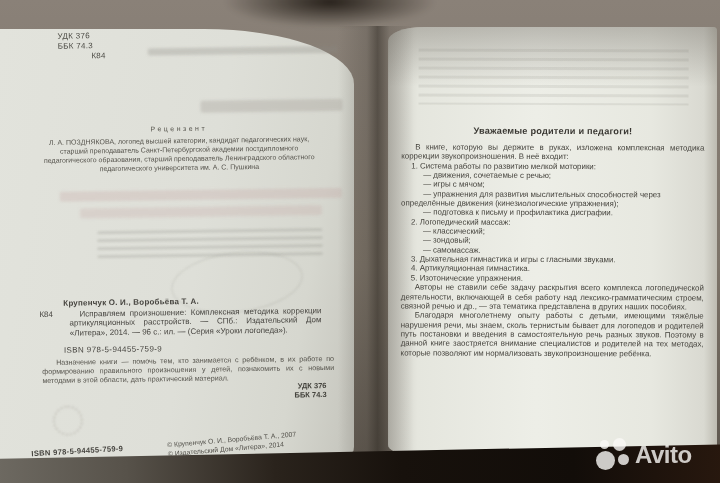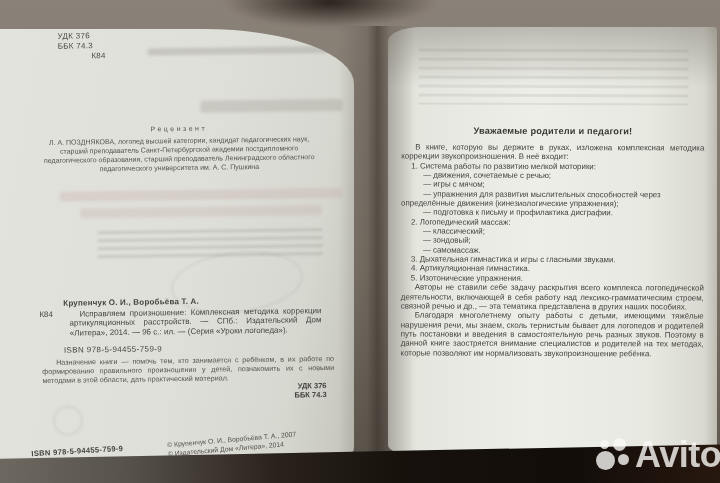--- a/index.html
+++ b/index.html
@@ -76,21 +76,21 @@
     background:linear-gradient(90deg,#6e6a62 0%,#57524a 18%,#2a231c 38%,#17110c 55%,#120d09 78%,#2a190f 100%);
     transform:rotate(-1.15deg);transform-origin:0 0;}
   
   .watermark{position:absolute;left:596px;top:437px;display:flex;align-items:flex-start;gap:3px;z-index:10;}
   .wm-dots{position:relative;width:36px;height:35px;}
   .wm-dot{position:absolute;border-radius:50%;background:rgba(250,249,246,0.80);}
   .wm-a{width:9px;height:9px;left:4px;top:3px;}
   .wm-b{width:19px;height:19px;left:0;top:14px;}
   .wm-c{width:13px;height:13px;left:17px;top:1px;}
   .wm-d{width:11px;height:11px;left:22px;top:17px;}
-  .wm-text{font-size:36px;font-weight:bold;line-height:35px;letter-spacing:-0.5px;color:rgba(250,249,246,0.80);}
+  .wm-text{font-size:24px;font-weight:bold;line-height:35px;letter-spacing:-0.5px;color:rgba(250,249,246,0.80);}
 </style>
 </head>
 <body>
 
 <div id="stage">
 
   <div class="top-smudge"></div>
 
   <div class="left-page"></div>
   <div class="right-page">

